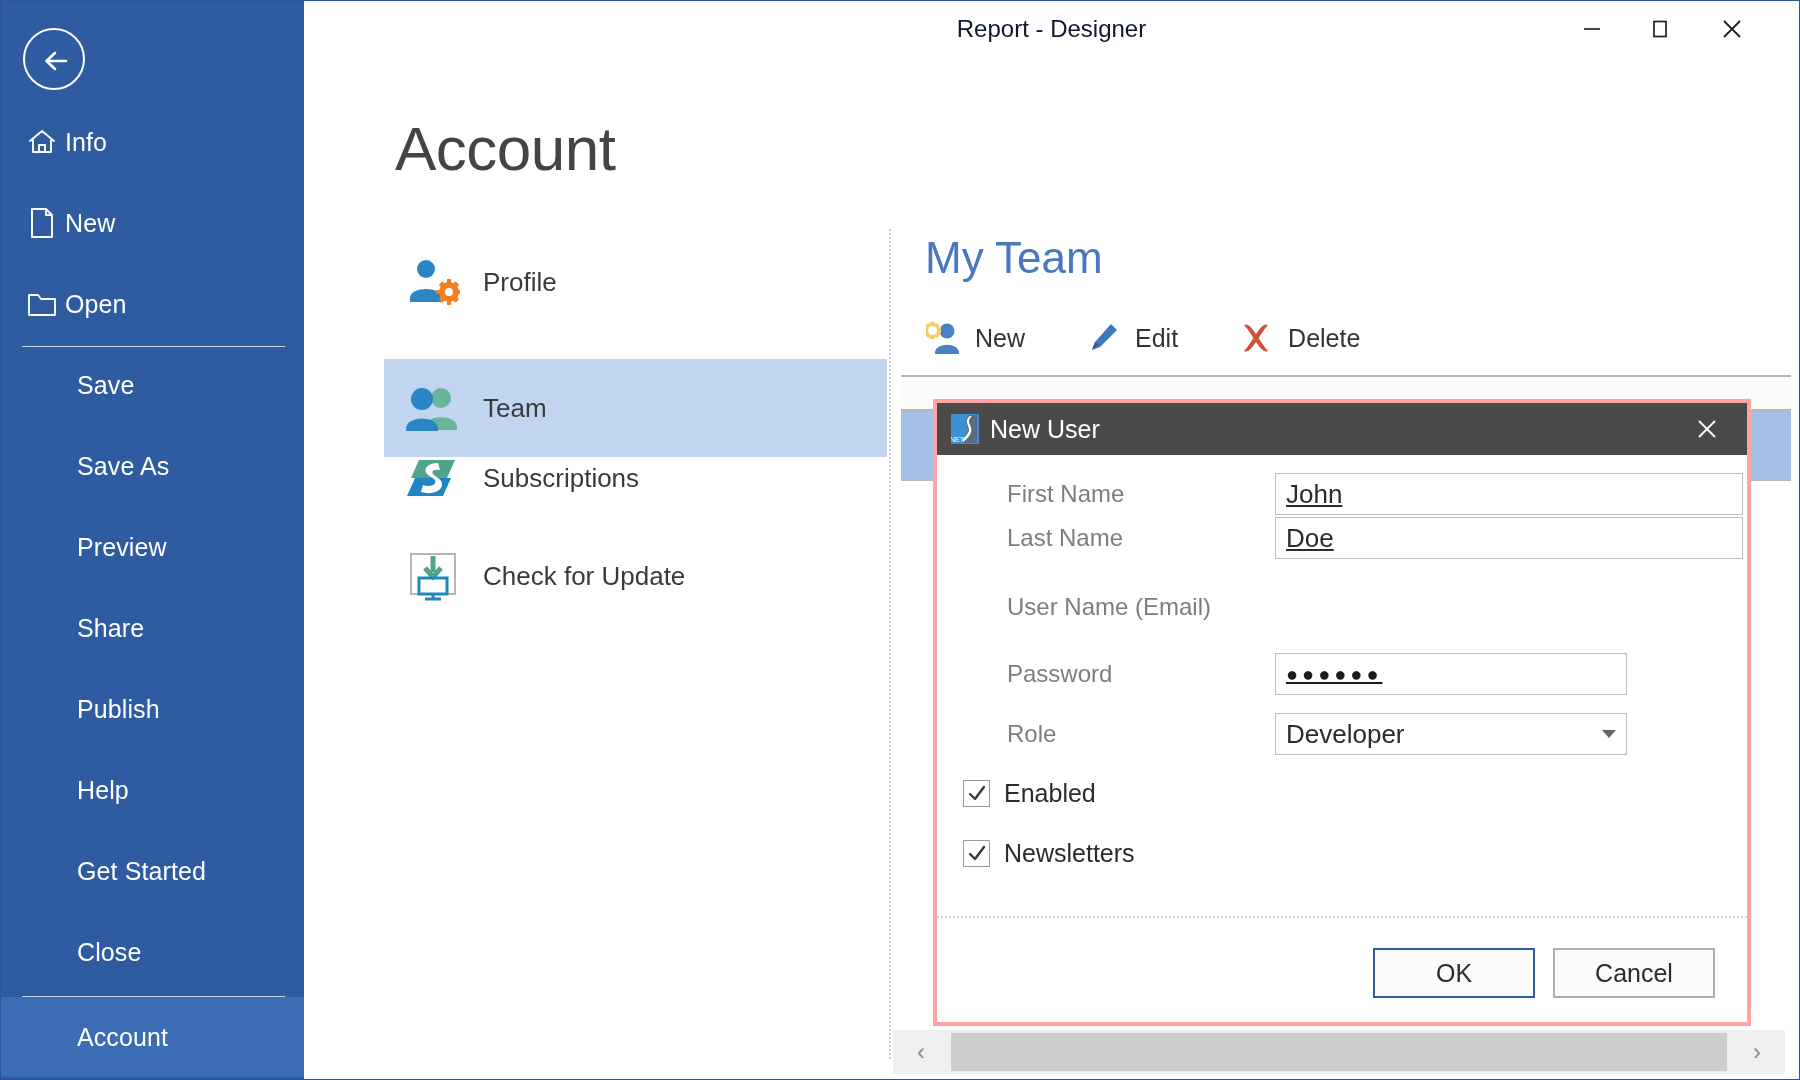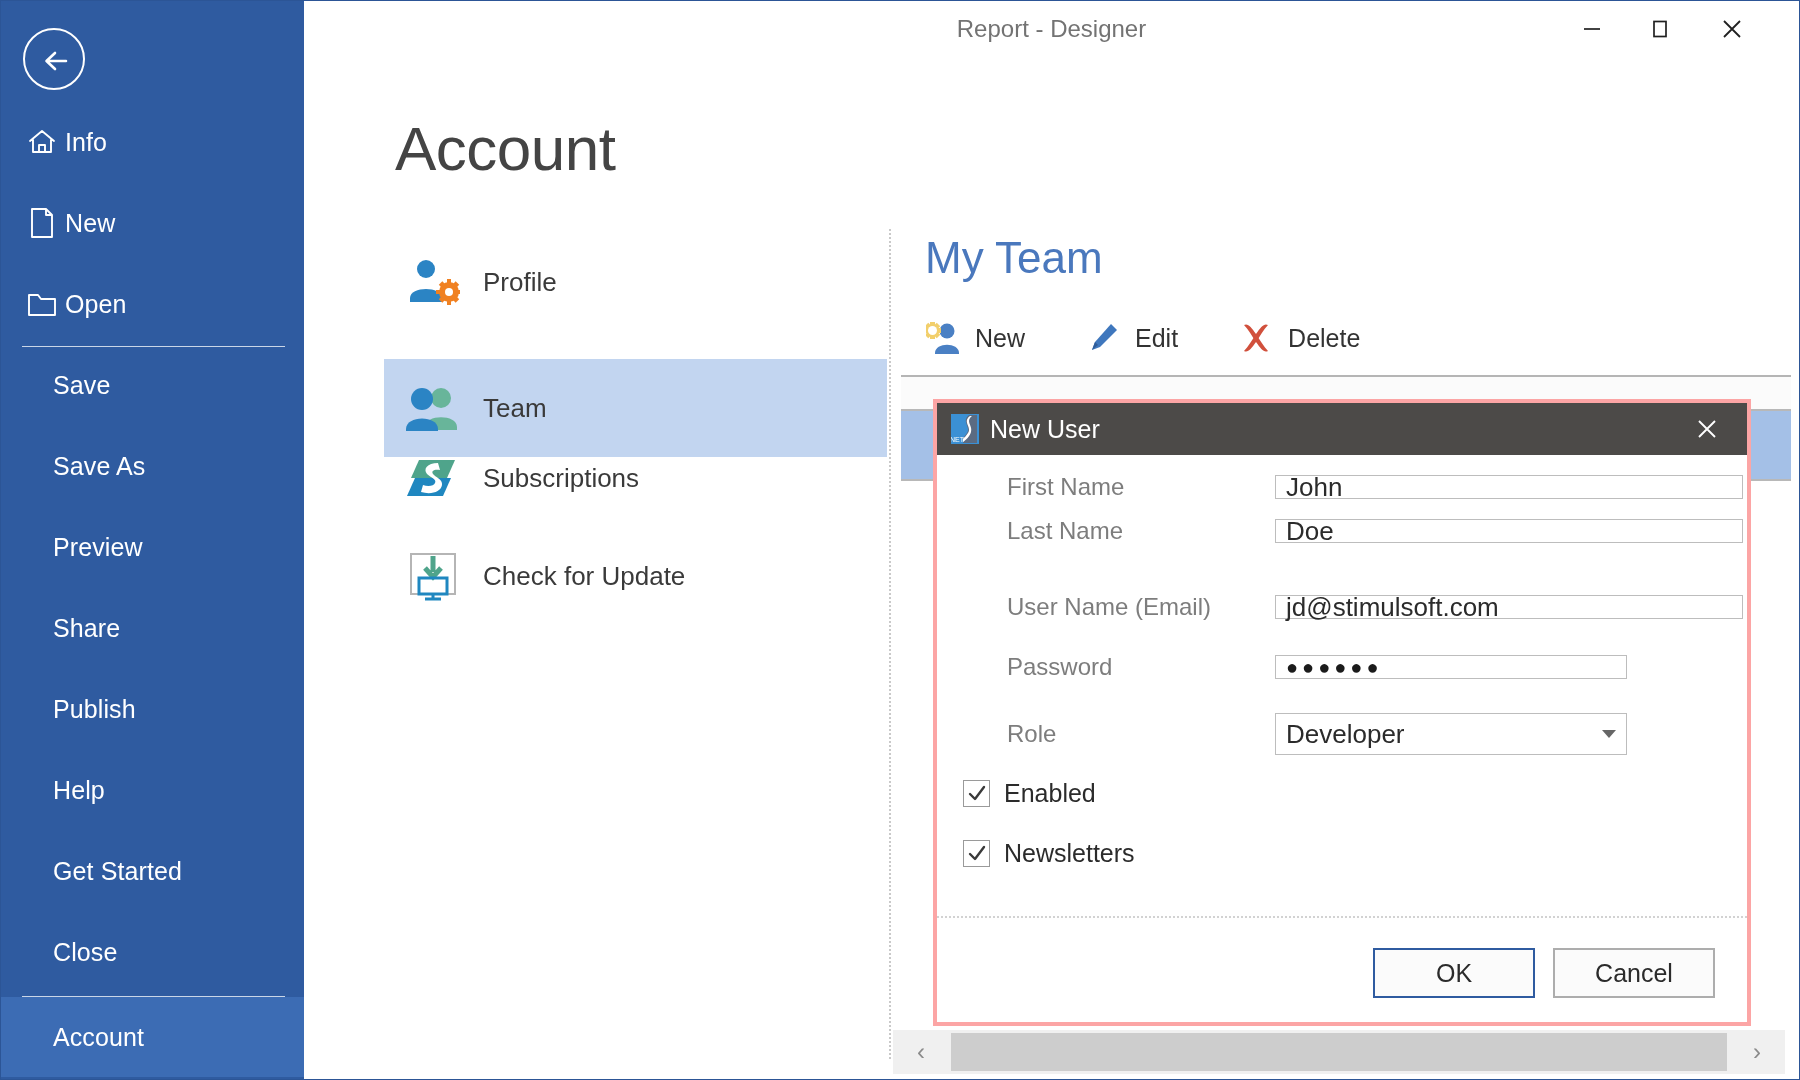--- a/index.html
+++ b/index.html
@@ -39,38 +39,38 @@
   }
   .nav-row .nav-ico {
     width: 46px; margin-left: 18px;
     display: flex; align-items: center; justify-content: center;
   }
   .nav-row .nav-lbl {
     color: #ffffff;
     font-size: 25px;
     letter-spacing: .1px;
   }
-  .nav-row.textonly .nav-lbl { margin-left: 52px; }
+  .nav-row.textonly .nav-lbl { margin-left: 76px; }
   .nav-row.selected { background: #3c6cb4; }
   .nav-sep {
     position: absolute; left: 21px;
     width: 263px; height: 1px;
     background: rgba(255,255,255,.75);
   }
 
   
   #titlebar {
     position: absolute; left: 303px; top: 0;
     width: 1495px; height: 56px;
     background: #ffffff;
   }
   #window-title {
     position: absolute; left: 0; right: 0; top: 14px;
     text-align: center;
-    font-size: 24px; color: #737373;
+    font-size: 24px; color: #0f172a;
   }
   .wbtn {
     position: absolute; top: 0;
     width: 62px; height: 56px;
     display: flex; align-items: center; justify-content: center;
     color: #202020;
   }
   #win-min  { right: 176px; }
   #win-max  { right: 108px; }
   #win-close{ right: 36px; }
@@ -202,26 +202,26 @@
 
   .frm-row {
     position: absolute; left: 0; width: 814px;
     display: flex; align-items: center; padding-left: 44px;
   }
   .frm-lbl {
     margin-left: 26px; width: 268px;
     font-size: 24px; color: #7d7d7d;
   }
   .frm-input {
-    height: 24px;
+    height: 42px;
     border: 1.5px solid #bdbdbd;
     background: #ffffff;
     display: flex; align-items: center;
     padding-left: 10px;
-    font-size: 26px; color: #2b2b2b;
+    font-size: 26px; color: #2b2b2b; text-decoration: underline;
   }
   .frm-input.wide   { width: 468px; }
   .frm-input.narrow { width: 352px; }
   .frm-input.pw     { font-size: 20px; letter-spacing: 4px; color: #1b1b1b; }
   .frm-select {
     width: 352px; height: 42px;
     border: 1.5px solid #bdbdbd;
     background: #ffffff;
     display: flex; align-items: center; justify-content: space-between;
     padding: 0 10px;
@@ -503,21 +503,20 @@
         <span class="frm-input wide">John</span>
       </div>
 
       <div class="frm-row" style="top:62px">
         <span class="frm-lbl">Last Name</span>
         <span class="frm-input wide">Doe</span>
       </div>
 
       <div class="frm-row" style="top:138px">
         <span class="frm-lbl">User Name (Email)</span>
-        <span class="frm-input wide">jd@stimulsoft.com</span>
       </div>
 
       <div class="frm-row" style="top:198px">
         <span class="frm-lbl">Password</span>
         <span class="frm-input narrow pw">●●●●●●</span>
       </div>
 
       <div class="frm-row" style="top:258px">
         <span class="frm-lbl">Role</span>
         <span class="frm-select">

